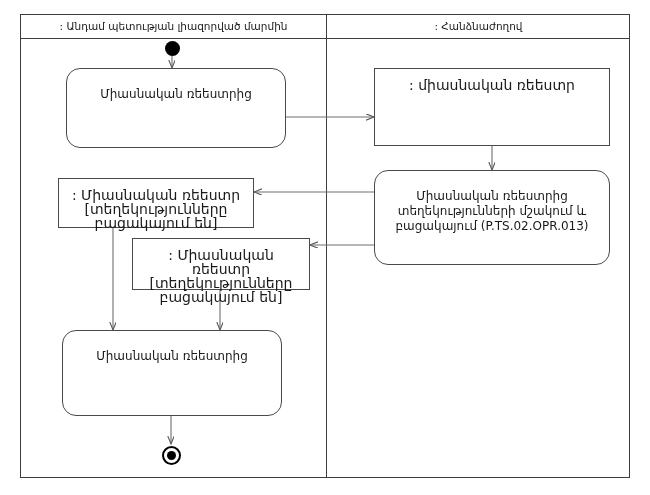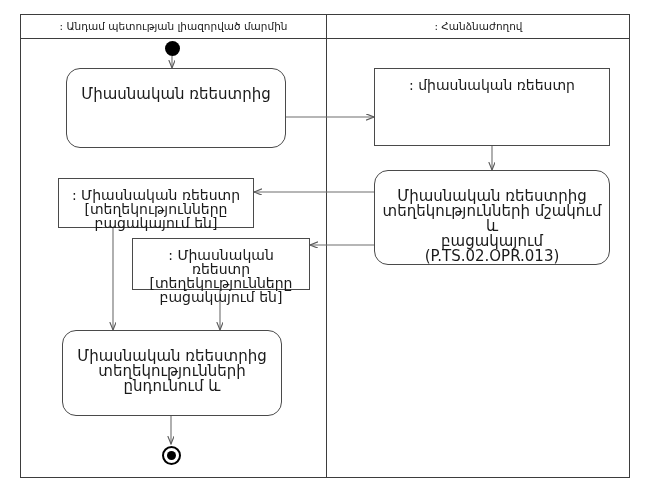--- a/index.html
+++ b/index.html
@@ -61,21 +61,21 @@
   .lane-title.right { left: 327px; width: 303px; }
 
   
   .activity {
     position: absolute;
     border: 1px solid #4a4a4a;
     border-radius: 14px;
     background: #ffffff;
     box-sizing: border-box;
     text-align: center;
-    font-size: 15px;
+    font-size: 12px;
     color: #1a1a1a;
     line-height: 15px;
     padding-top: 16px;
   }
   .activity .txt {
     position: absolute;
     left: 6px;
     right: 6px;
     top: 18px;
     text-align: center;
@@ -205,19 +205,18 @@
   <div class="objnode" style="left:132px; top:238px; width:178px; height:52px;">
     <div class="txt">
       <div>: Միասնական ռեեստր</div>
       <div>[տեղեկությունները բացակայում են]</div>
     </div>
   </div>
 
   <div class="activity" style="left:62px; top:330px; width:220px; height:86px;">
     <div class="txt">
       <div>Միասնական ռեեստրից</div>
-      <div>տեղեկությունների ընդունում և</div>
     </div>
   </div>
 
   <div class="final-node" style="left:162px; top:446px;"></div>
 
 </div>
 
 </body></html>

